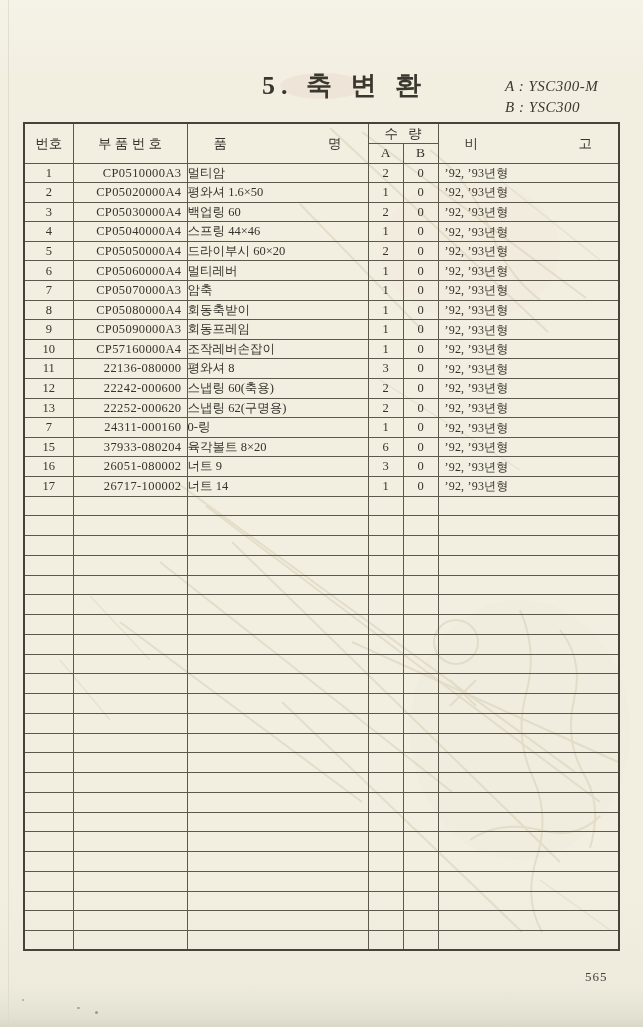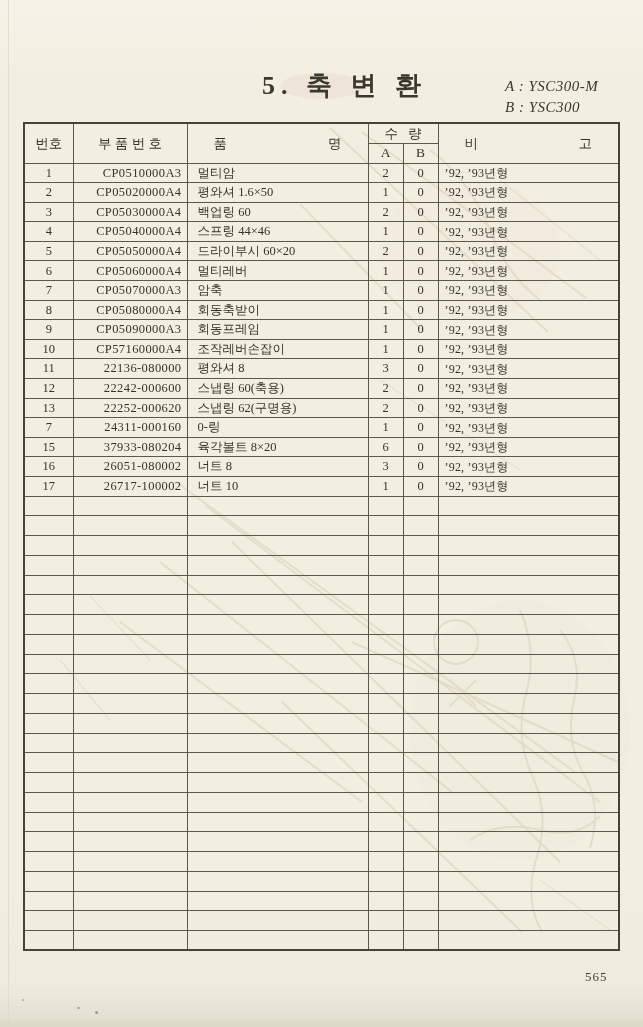--- a/index.html
+++ b/index.html
@@ -50,21 +50,21 @@
   }
   th.spread .sp-qty { display:flex; justify-content:space-between; padding:0 16px; }
   tbody tr.data-row { height:19.6px; }
   tbody tr.empty-row { height:19.76px; }
   tbody td {
     font-size:12.5px; line-height:1; padding:0 5px;
     color:#35332b; white-space:nowrap; overflow:hidden;
   }
   td.c-no   { text-align:center; }
   td.c-part { padding-left:4px; letter-spacing:.4px;text-align:right; }
-  td.c-name { padding-left:10px; }
+  td.c-name { padding-left:0; }
   td.c-qty  { text-align:center; }
   td.c-remark { padding-left:6px; font-size:12px; letter-spacing:.2px; }
   .page-number {
     position:absolute; left:585px; top:969px; z-index:2;
     font-size:13px; color:#43413a; letter-spacing:1px;
   }
   .speck { position:absolute; border-radius:50%; background:#6b685c; z-index:2; }
   .speck.s1 { left:77px;  top:1007px; width:3px; height:2px; opacity:.55; }
   .speck.s2 { left:95px;  top:1011px; width:3px; height:3px; opacity:.6; }
   .speck.s3 { left:22px;  top:999px;  width:2px; height:2px; opacity:.5; }
@@ -269,29 +269,29 @@
     <td class="c-no">15</td>
     <td class="c-part">37933-080204</td>
     <td class="c-name">육각볼트 8×20</td>
     <td class="c-qty">6</td>
     <td class="c-qty">0</td>
     <td class="c-remark">’92, ’93년형</td>
   </tr>
         <tr class="data-row">
     <td class="c-no">16</td>
     <td class="c-part">26051-080002</td>
-    <td class="c-name">너트 8</td>
+    <td class="c-name">너트 9</td>
     <td class="c-qty">3</td>
     <td class="c-qty">0</td>
     <td class="c-remark">’92, ’93년형</td>
   </tr>
         <tr class="data-row">
     <td class="c-no">17</td>
     <td class="c-part">26717-100002</td>
-    <td class="c-name">너트 10</td>
+    <td class="c-name">너트 14</td>
     <td class="c-qty">1</td>
     <td class="c-qty">0</td>
     <td class="c-remark">’92, ’93년형</td>
   </tr>
         <tr class="empty-row">
           <td></td>
           <td></td>
           <td></td>
           <td></td>
           <td></td>

